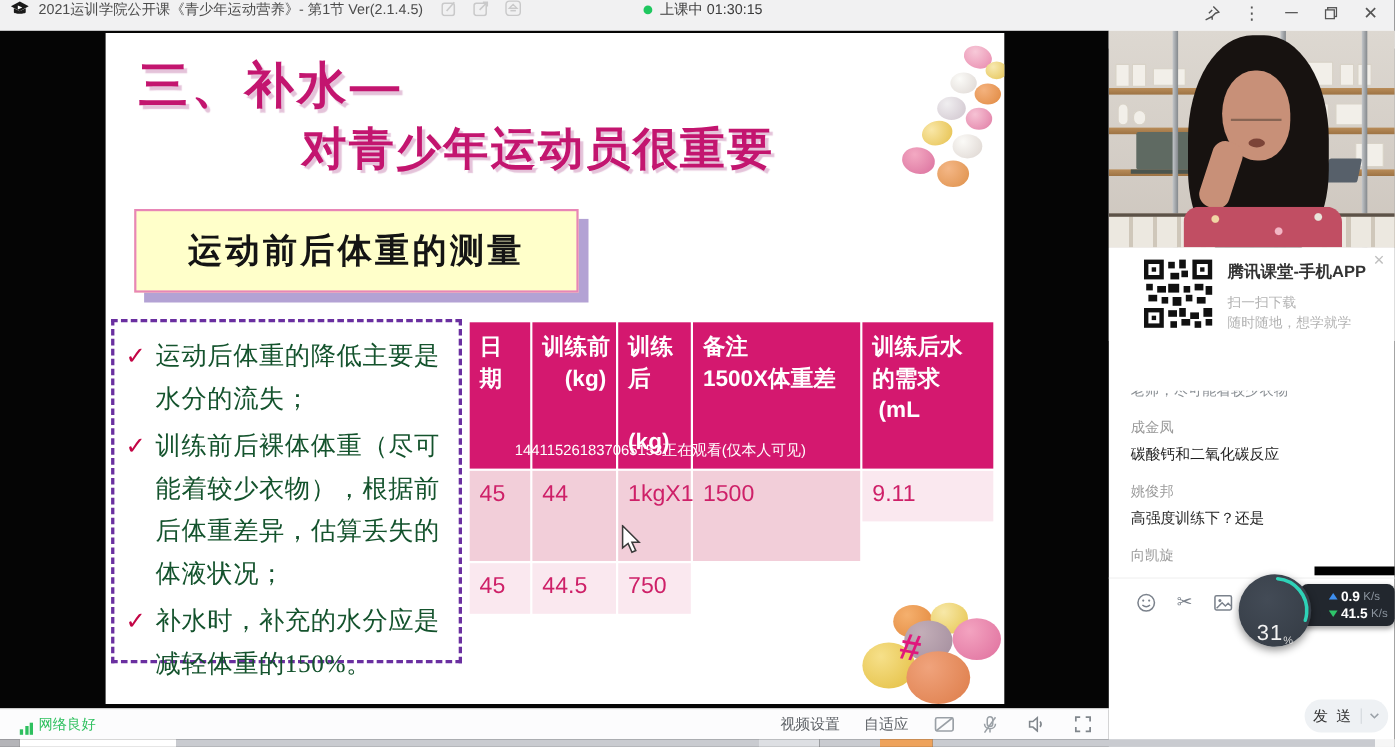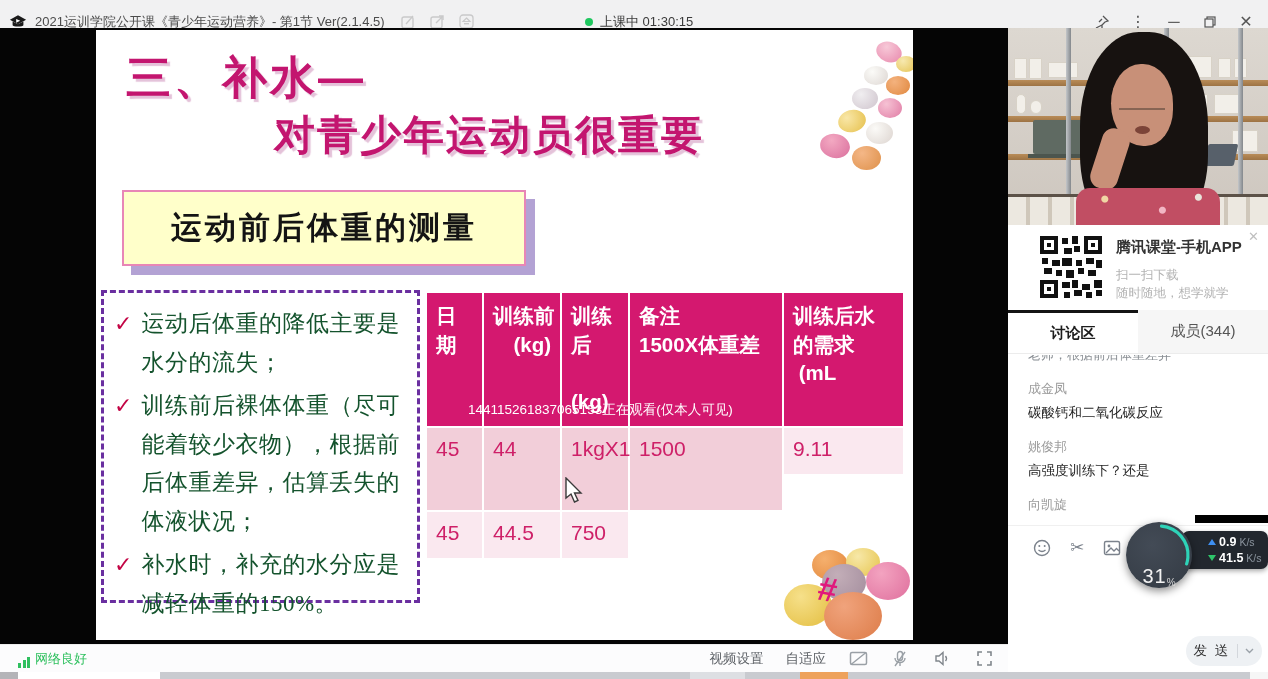--- a/index.html
+++ b/index.html
@@ -2,21 +2,21 @@
 <html><head>
 <meta charset="utf-8">
 <style>
   * { margin:0; padding:0; box-sizing:border-box; }
   html,body { width:1268px; height:679px; overflow:hidden; background:#000;
     font-family:"Liberation Sans","DejaVu Sans",sans-serif; }
   #app { position:relative; width:1268px; height:679px; background:#000; }
 
   
   .titlebar { position:absolute; left:0; top:0; width:1268px; height:44px; background:#f1f1f2;
-    display:flex; align-items:center; border-bottom:1px solid #e3e3e3; }
+    display:flex; border-bottom:1px solid #e3e3e3; }
   .tb-logo { margin-left:9px; width:18px; height:16px; }
   .tb-title { margin-left:8px; font-size:13px; color:#4c4c4c; white-space:nowrap; }
   .tb-mini-icons { display:flex; gap:14px; margin-left:16px; }
   .tb-mini-icons svg { opacity:.45; }
   .tb-status { position:absolute; left:585px; display:flex; align-items:center; gap:7px; }
   .tb-dot { width:8px; height:8px; border-radius:50%; background:#1fc75f; }
   .tb-status-text { font-size:13px; color:#3b3b3b; }
   .tb-win { position:absolute; right:8px; display:flex; align-items:center; gap:8px; }
   .tb-btn { width:28px; height:24px; display:flex; align-items:center; justify-content:center; color:#555; }
 
@@ -349,28 +349,24 @@
             <rect x="4.5" y="4.5" width="2" height="2"></rect>
             <rect x="26.5" y="4.5" width="2" height="2"></rect>
             <rect x="4.5" y="26.5" width="2" height="2"></rect>
           </g>
       </svg>
       <div class="qr-title">腾讯课堂-手机APP</div>
       <div class="qr-sub" style="top:42px">扫一扫下载</div>
       <div class="qr-sub" style="top:60px">随时随地，想学就学</div>
     </div>
 
-    <div class="tabs">
-      <div class="tab tab-active">讨论区</div>
-      <div class="tab tab-idle">成员(344)</div>
-    </div>
 
     <div class="chat">
       <div class="clip-line">
-        <span>老师，根据前后体重差异</span>
+        <span>老师，尽可能着较少衣物</span>
       </div>
       <div>
         <div class="msg-name">成金凤</div>
         <div class="msg-text">碳酸钙和二氧化碳反应</div>
       </div>
       <div>
         <div class="msg-name">姚俊邦</div>
         <div class="msg-text">高强度训练下？还是</div>
       </div>
       <div>

